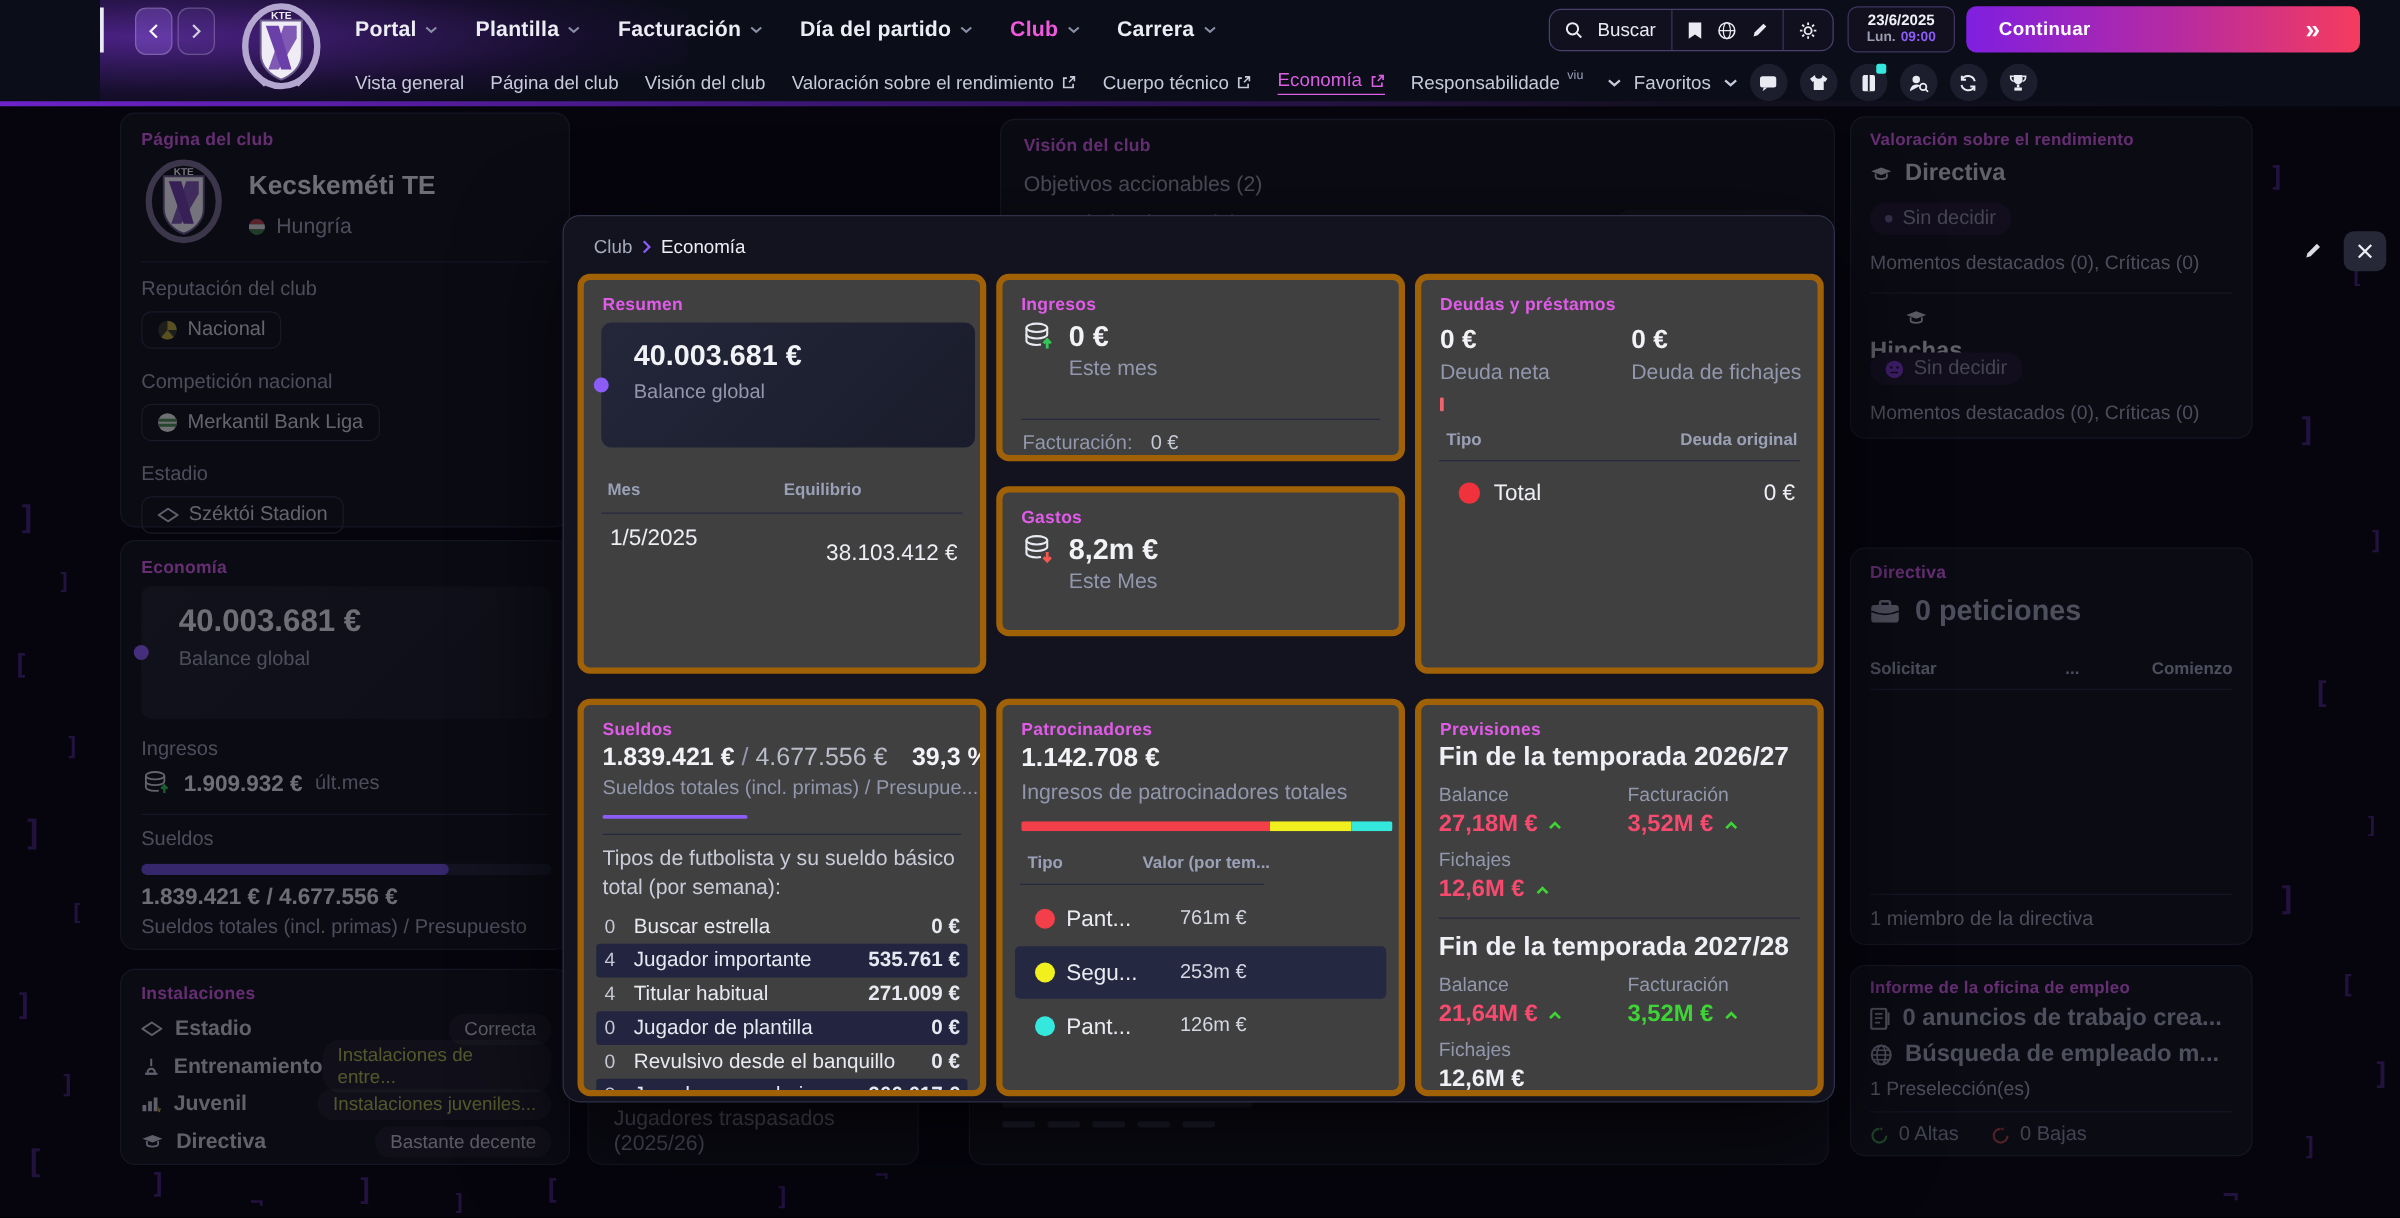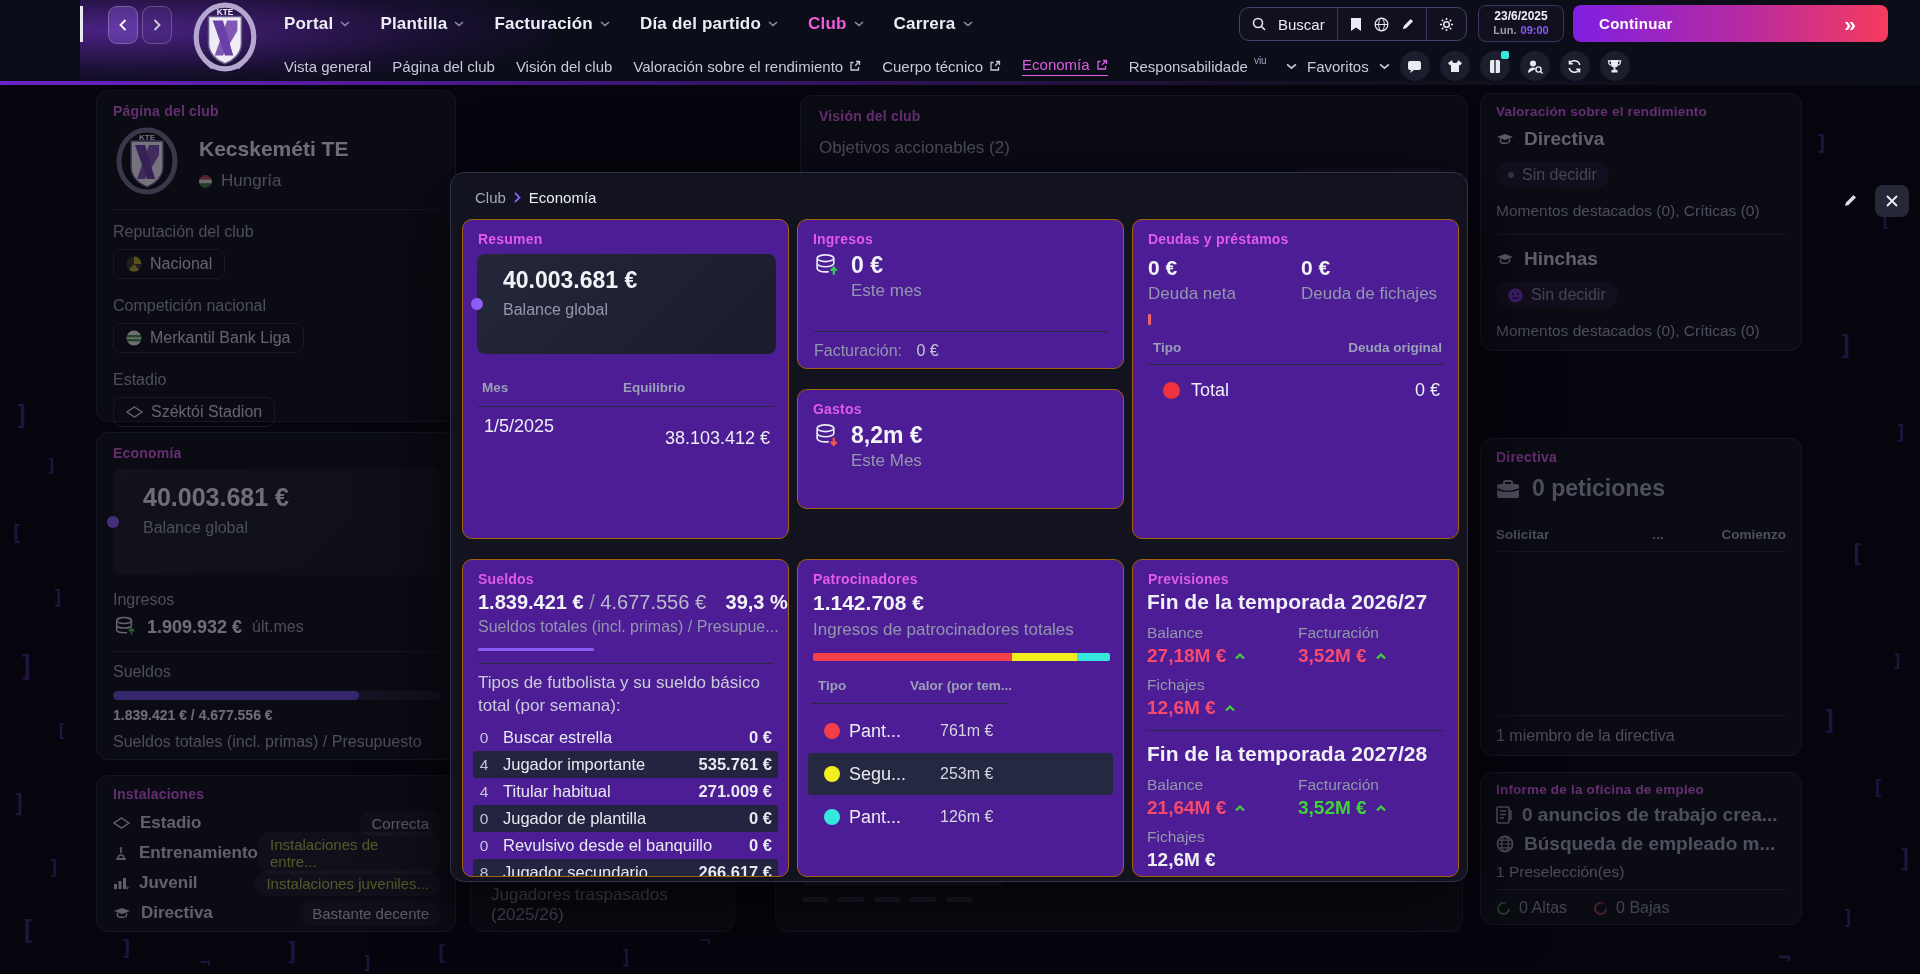--- a/index.html
+++ b/index.html
@@ -59,21 +59,21 @@
   .divider { position:absolute; height:1px; background:#262940; }
 
   .bigmoney { font-weight:bold; color:#dfe1ea; }
   .bar-track { background:#23253a; border-radius:5px; overflow:hidden; }
   .bar-fill { height:100%; background:#6b4fd8; border-radius:5px; }
 
   
   .modal { position:absolute; left:450px; top:172px; width:1018px; height:710px; background:#12131e;
            border:1px solid #2e3148; border-radius:14px; z-index:60; box-shadow:0 24px 80px rgba(0,0,0,.75); }
   .crumb { position:absolute; left:24px; top:16px; display:flex; align-items:center; gap:8px; font-size:15px; }
-  .mpanel { position:absolute; background:#4c1d95; border:1px solid #a16207; border-radius:10px; overflow:hidden; }
+  .mpanel { position:absolute; background:#404040; border:5px solid #a16207; border-radius:10px; overflow:hidden; }
   .mtitle { position:absolute; left:15px; top:11px; font-size:14px; font-weight:bold; color:#e05ce8; letter-spacing:.2px; }
   .mhead { font-size:13.5px; font-weight:bold; color:#9aa0b6; }
   .closebtn { position:absolute; left:1424px; top:12px; width:34px; height:32px; background:#262837; border-radius:8px;
               display:flex; align-items:center; justify-content:center; color:#e9eaf2; font-size:15px; z-index:61; }
   .pencilbtn { position:absolute; left:1384px; top:14px; width:30px; height:28px; display:flex; align-items:center; justify-content:center; color:#dadce6; z-index:61; }
 
   .srow { position:absolute; left:10px; right:10px; height:27px; display:flex; align-items:center; font-size:16.5px; color:#e7e9f0; }
   .srow.alt { background:#222440; border-radius:3px; }
   .srow .cnt { width:22px; text-align:center; color:#c4c7d4; font-size:15.5px; }
   .srow .sl { margin-left:8px; }
@@ -194,21 +194,21 @@
         <path d="M20 21v-6M17.3 17.4 20 14.4l2.7 3" stroke="#34c759" stroke-width="2" fill="none"></path>
       </svg>
       <span class="bigmoney" style="font-size:18px;">1.909.932 €</span>
       <span class="lab">últ.mes</span>
     </div>
     <div class="divider" style="left:16px;right:16px;top:218px;"></div>
     <div class="abs lab" style="left:16px;top:230px;">Sueldos</div>
     <div class="abs bar-track" style="left:16px;top:258px;width:328px;height:9px;">
       <div class="bar-fill" style="width:75%;"></div>
     </div>
-    <div class="abs" style="left:16px;top:274px;font-size:14px;">
+    <div class="abs" style="left:16px;top:274px;font-size:18px;">
       <span class="bigmoney">1.839.421 €</span>
       <span class="bigmoney">/</span>
       <span class="bigmoney">4.677.556 €</span>
     </div>
     <div class="abs lab" style="left:16px;top:300px;width:330px;white-space:nowrap;overflow:hidden;">Sueldos totales (incl. primas) / Presupuesto</div>
   </div>
 
   <div class="panel" style="left:96px;top:775px;width:360px;height:157px;">
     <div class="abs ptitle" style="left:16px;top:10px;">Instalaciones</div>
 
@@ -286,21 +286,21 @@
           <path d="M4.5 5.8v2.6c0 1 2 1.9 4.5 1.9s4.5-.9 4.5-1.9V5.8" fill="none" stroke="#b9bcc8" stroke-width="1.4"></path>
         </svg>
       <span style="font-size:19px;font-weight:bold;color:#c4c7d4;">Directiva</span>
     </div>
     <div class="abs softpill" style="left:15px;top:68px;background:#201a31;color:#8a8da0;font-size:16px;">
       <span style="width:6px;height:6px;border-radius:50%;background:#6a5c8a;display:inline-block;"></span>
       <span>Sin decidir</span>
     </div>
     <div class="abs lab" style="left:15px;top:108px;font-size:15.5px;">Momentos destacados (0), Críticas (0)</div>
     <div class="divider" style="left:15px;right:15px;top:140px;"></div>
-    <div class="abs" style="left:15px;top:154px;display:flex;align-items:center;gap:10px;">
+    <div class="abs" style="left:15px;top:154px;display:flex;align-items:center;gap:10px;flex-direction:column;">
       <svg width="18" height="12" viewBox="0 0 18 12">
           <path d="M9 1 17 4 9 7 1 4z" fill="#b9bcc8"></path>
           <path d="M4.5 5.8v2.6c0 1 2 1.9 4.5 1.9s4.5-.9 4.5-1.9V5.8" fill="none" stroke="#b9bcc8" stroke-width="1.4"></path>
         </svg>
       <span style="font-size:19px;font-weight:bold;color:#c4c7d4;">Hinchas</span>
     </div>
     <div class="abs softpill" style="left:15px;top:188px;background:#201a31;color:#8a8da0;font-size:16px;">
       <svg width="15" height="15" viewBox="0 0 15 15">
           <circle cx="7.5" cy="7.5" r="7" fill="#7d3bd0"></circle>
           <circle cx="5" cy="6" r="1" fill="#1c0f33"></circle>

